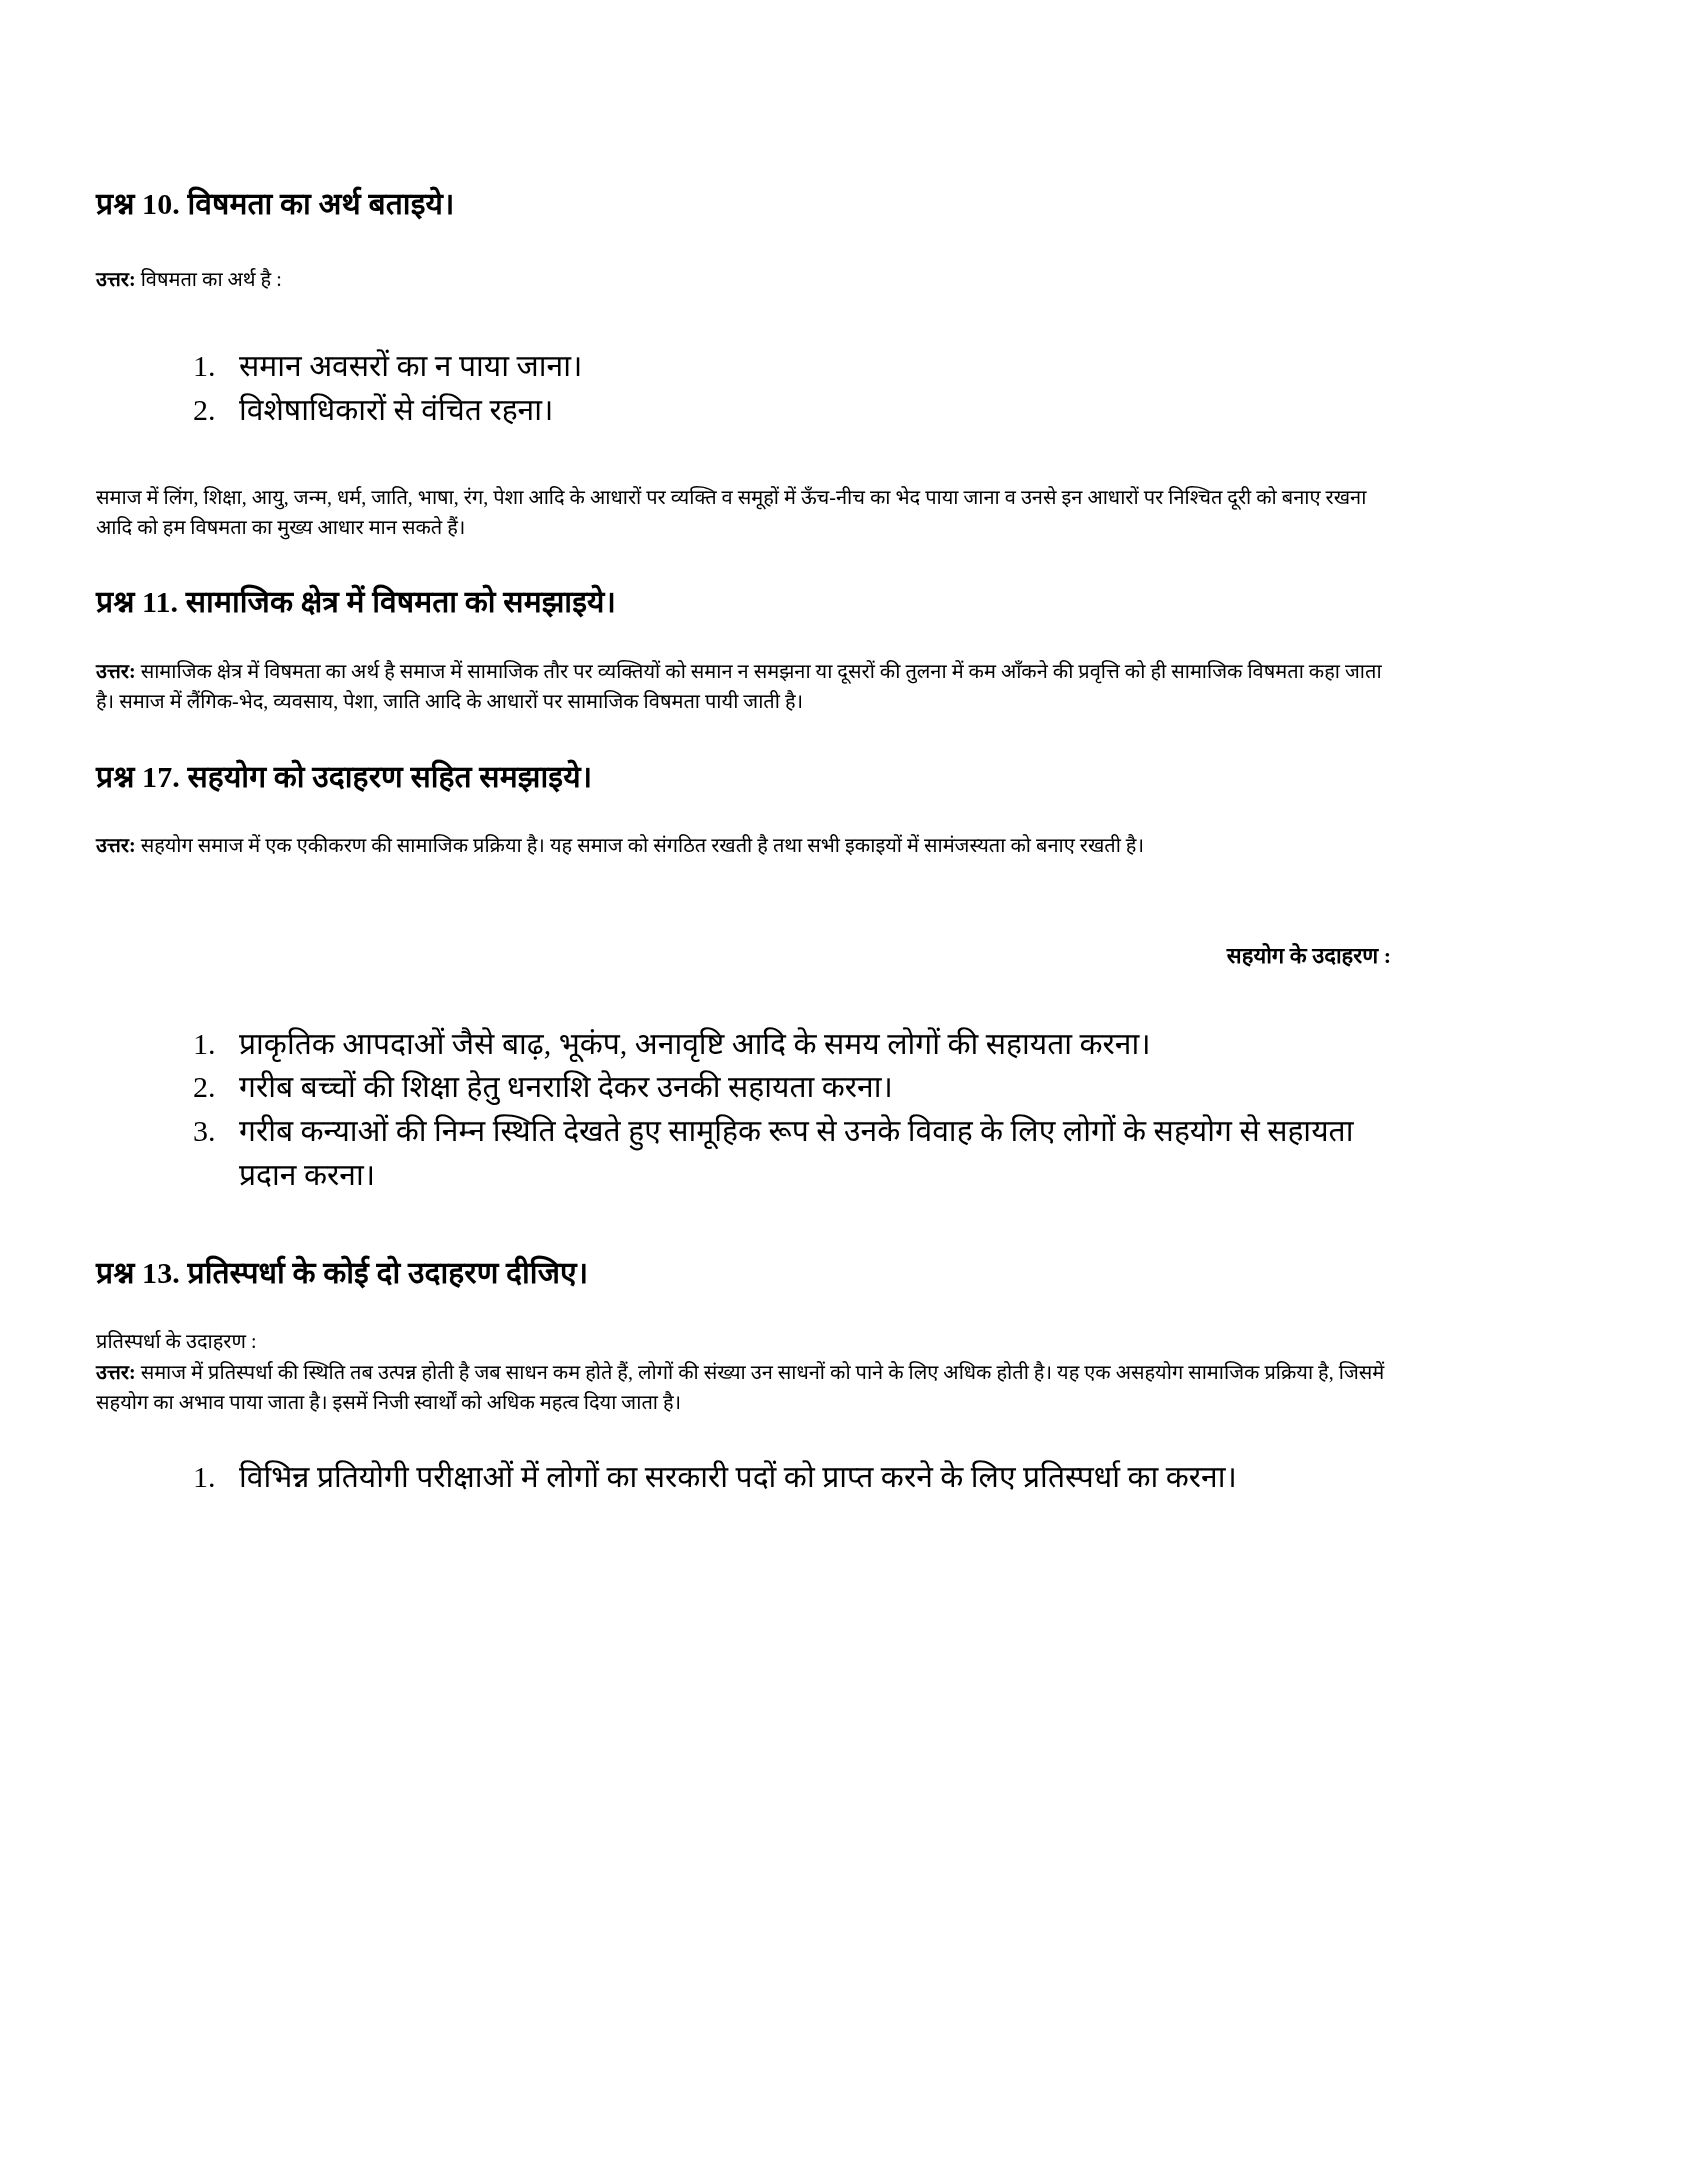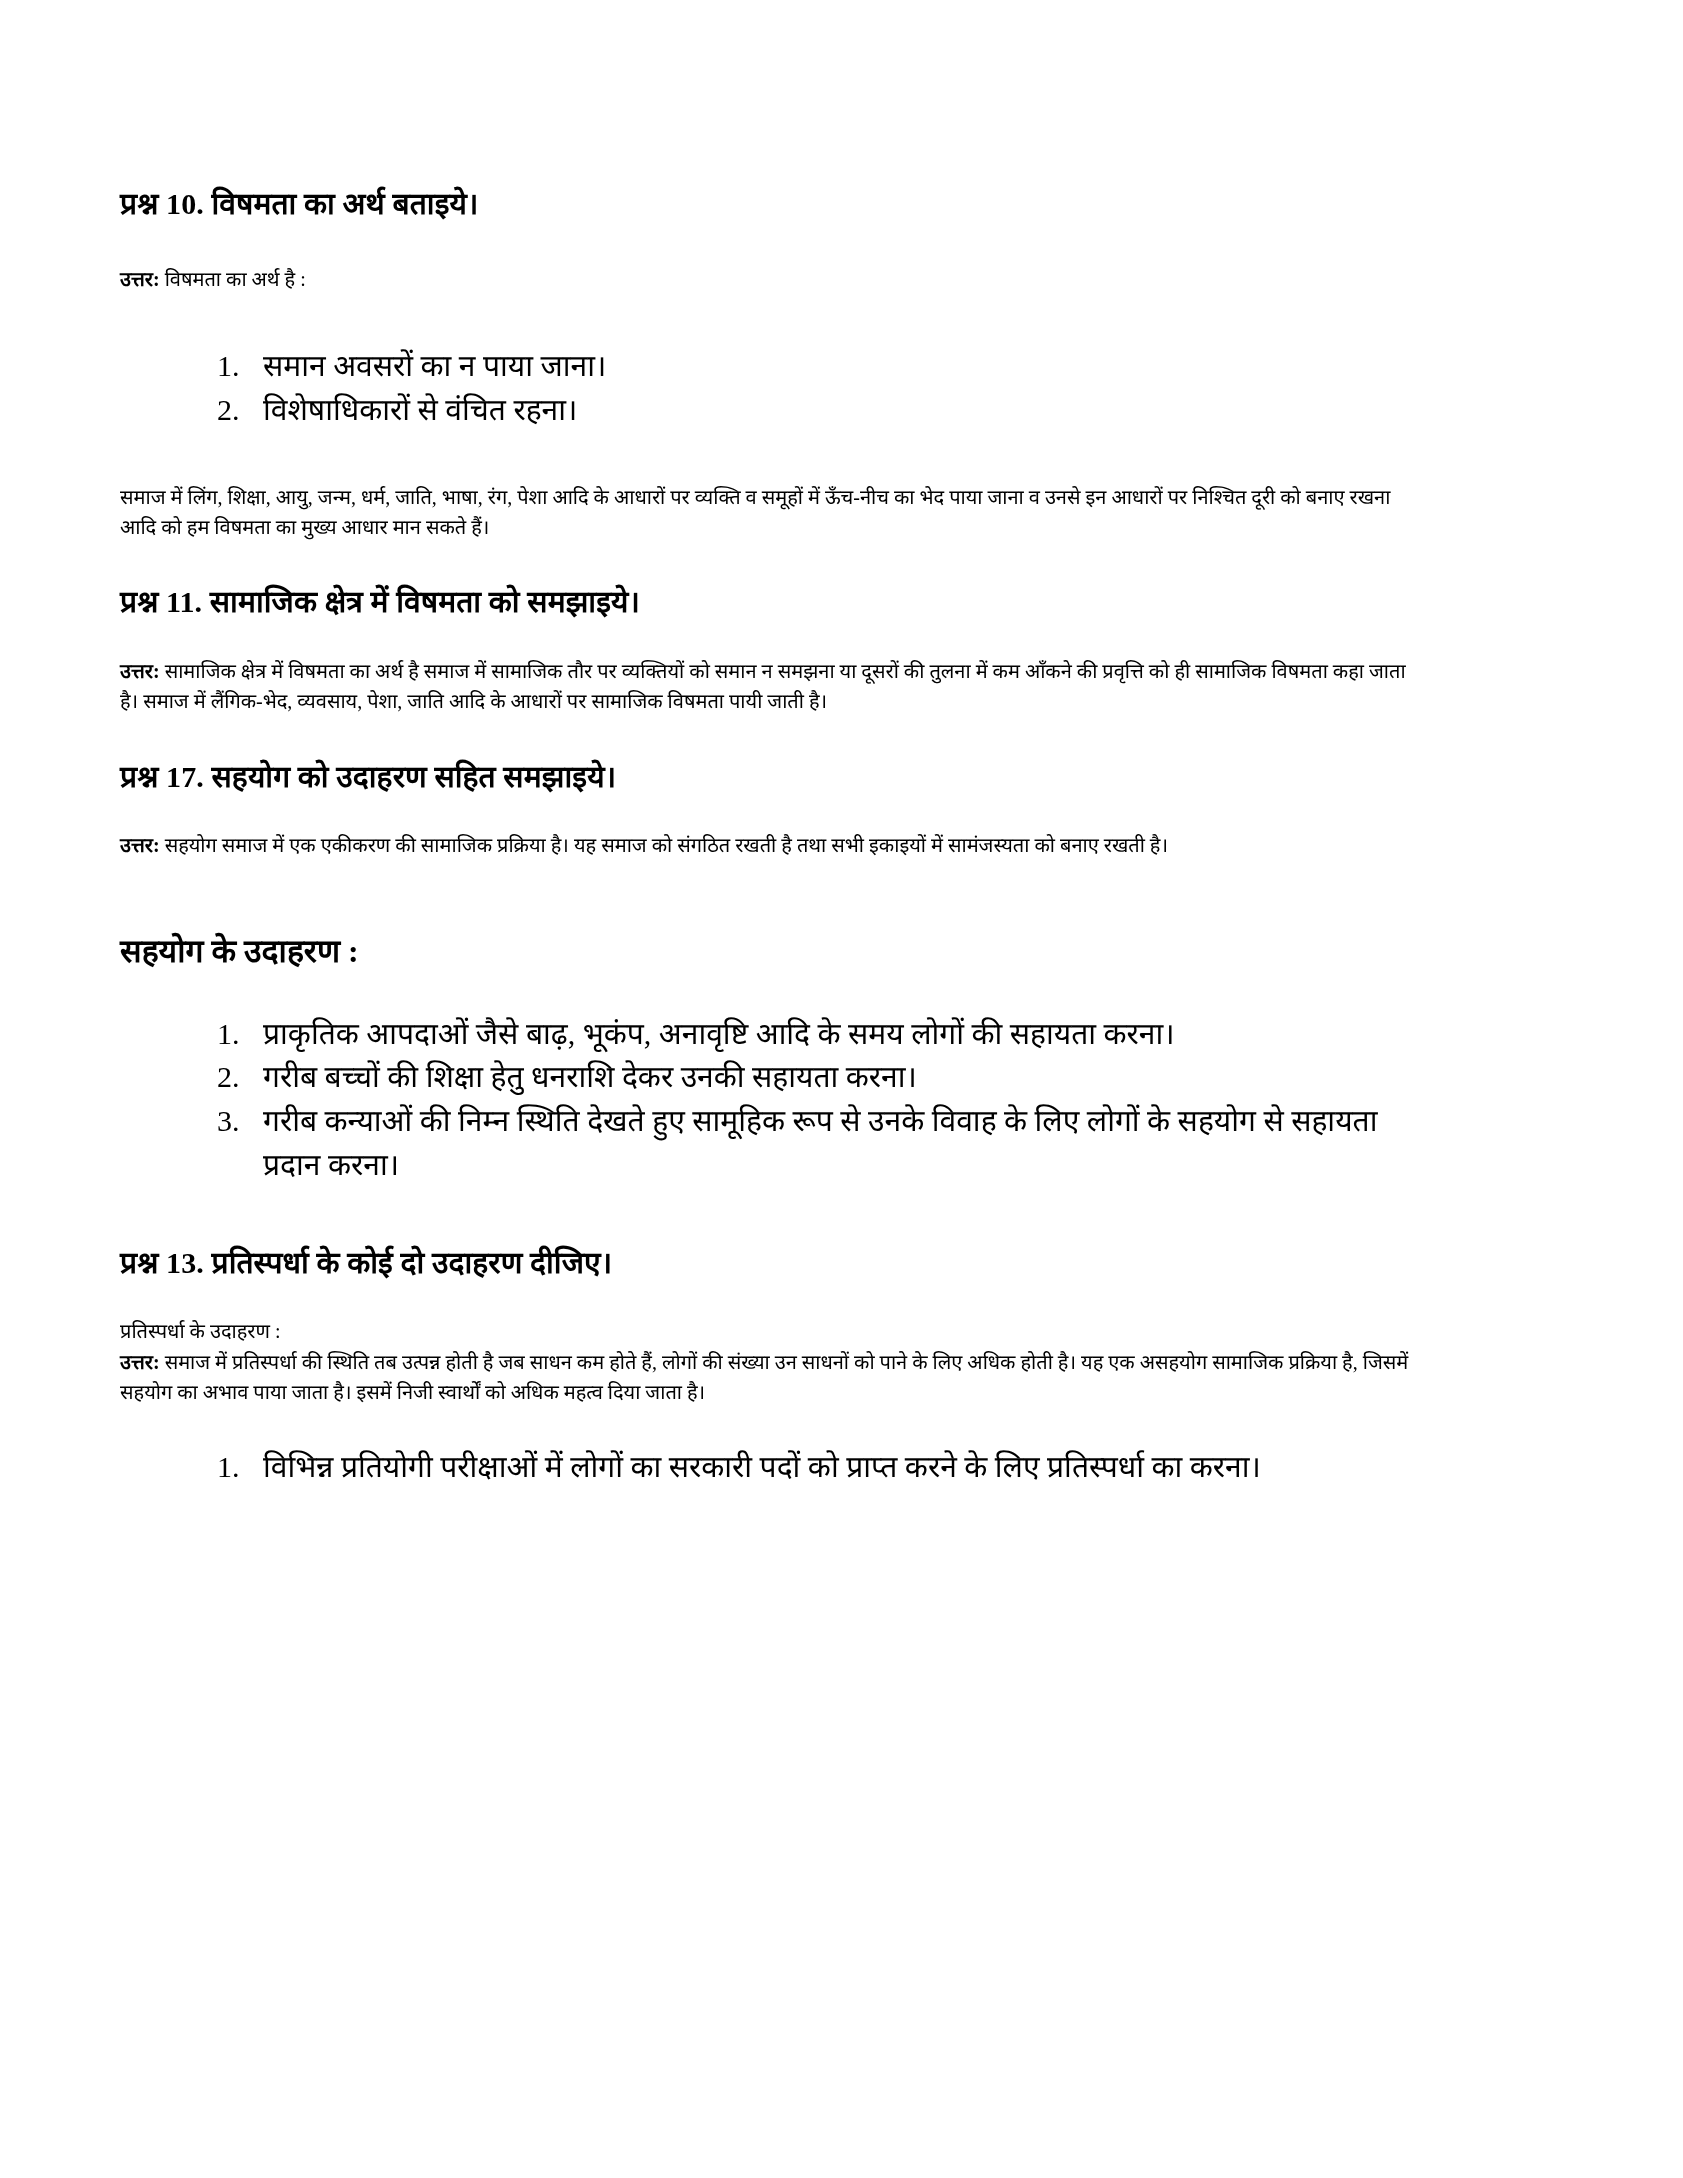--- a/index.html
+++ b/index.html
@@ -13,21 +13,21 @@
     height: 2178px;
     font-family: "Liberation Serif", "DejaVu Serif", serif;
     color: #000000;
     -webkit-font-smoothing: antialiased;
   }
   .page {
     box-sizing: border-box;
     width: 1683px;
     height: 2178px;
     background: #ffffff;
-    padding: 184px 194px 0 120px;
+    padding: 184px 194px 0 96px;
     position: relative;
   }
   .doc-body {
     width: 1307px;
   }
   
   .q-heading {
     font-weight: 700;
     font-size: 30px;
     line-height: 1.32;
@@ -39,23 +39,24 @@
     font-size: 20px;
     line-height: 1.52;
     margin: 0;
     text-align: left;
   }
   .para .lead {
     font-weight: 700;
   }
   .sub-heading {
     font-weight: 700;
-    font-size: 32px;
+    font-size: 22px;
     line-height: 1.4;
-    margin: 0;
+    margin: 12px;
+    text-align: right;
   }
   
   ol.num-list {
     margin: 16px;
     padding: 0 0 0 111px;
     list-style-position: outside;
     list-style-type: decimal;
   }
   ol.num-list li {
     font-size: 30px;

